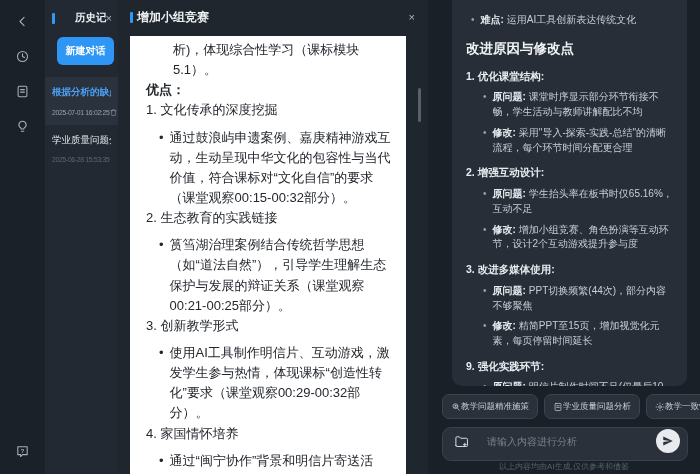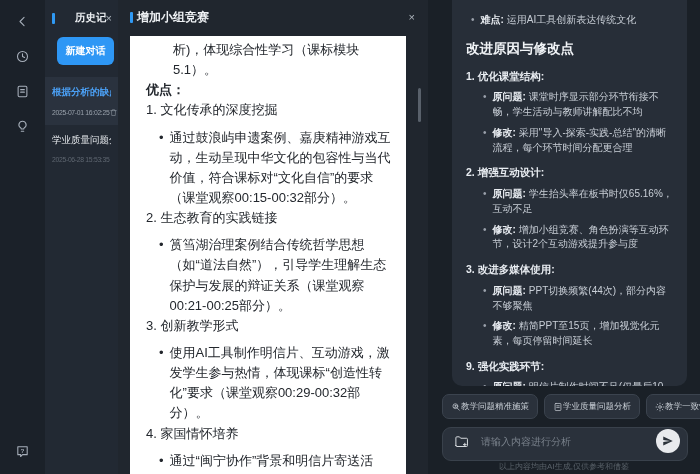--- a/index.html
+++ b/index.html
@@ -70,21 +70,21 @@
   .chips{position:absolute;left:14px;right:8px;top:394px;display:flex;gap:6px;}
   .chip{display:flex;align-items:center;height:25px;padding:0 8px;
     background:#2a313b;border:1px solid #3b434e;border-radius:7px;
     color:#ccd2d9;font-size:8.5px;white-space:nowrap;cursor:pointer;
     font-family:Liberation Serif, serif;}
   .chip .icn{display:flex;}
   .chip svg{width:10px;height:10px;stroke:#ccd2d9;fill:none;stroke-width:1.7;stroke-linecap:round;}
 
   .inputbar{position:absolute;left:14px;right:12px;top:427px;height:34px;
     background:#2a313b;border:1px solid #39414b;border-radius:9px;
-    display:flex;align-items:center;box-sizing:border-box;padding:0 7px 6px 10px;gap:9px;}
+    display:flex;align-items:center;box-sizing:border-box;padding:0 7px 6px 10px;gap:15px;}
   .folder{display:flex;cursor:pointer;}
   .folder svg{width:17px;height:15px;stroke:#d6dade;fill:none;stroke-width:1.6;stroke-linecap:round;stroke-linejoin:round;}
   .inputbar input{flex:1;background:transparent;border:none;outline:none;
     color:#dfe3e8;font-size:10px;font-family:"Liberation Sans","DejaVu Sans",sans-serif;}
   .inputbar input::placeholder{color:#79818b;}
   .send{width:24px;height:24px;border-radius:50%;background:#e8eaed;border:none;
     display:flex;align-items:center;justify-content:center;cursor:pointer;flex:none;}
   .send svg{width:12px;height:12px;fill:#2b323a;}
 
   .disclaimer{position:absolute;left:0;right:0;top:461px;text-align:center;

